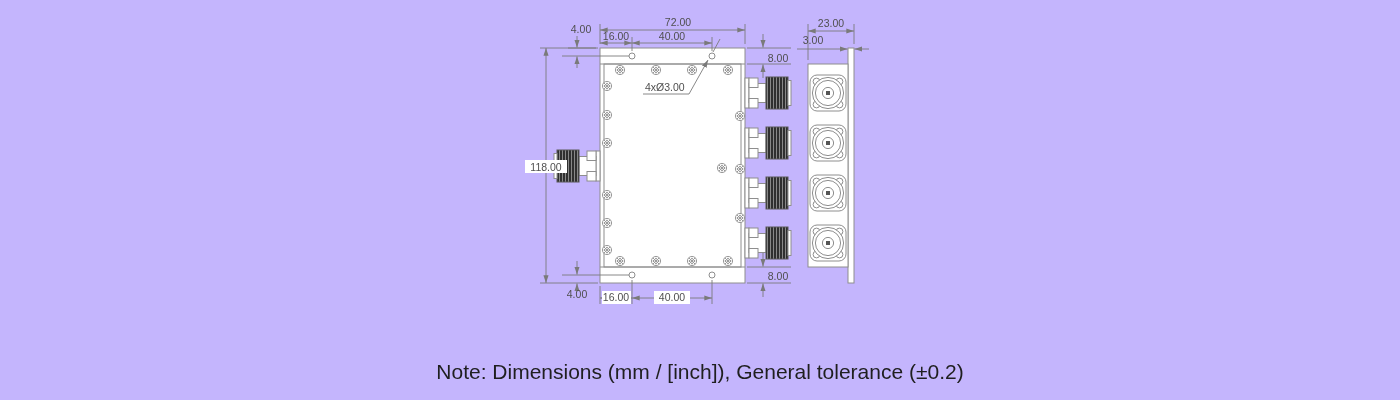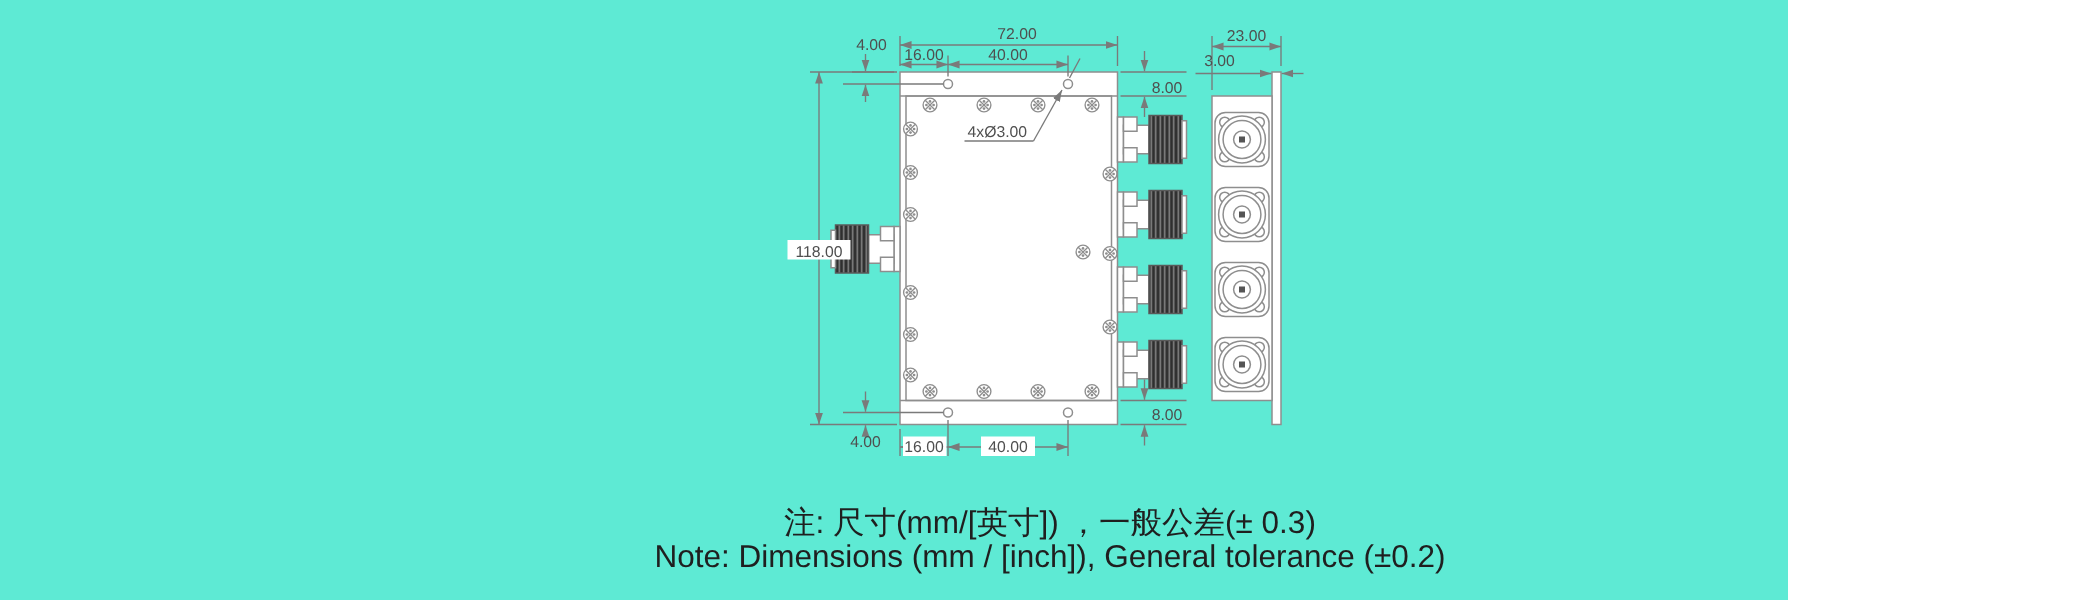--- a/index.html
+++ b/index.html
@@ -1,16 +1,16 @@
 <!DOCTYPE html>
 <html><head>
 <meta charset="utf-8">
 <style>
   html,body{margin:0;padding:0;background:#fff;}
-  .canvas{position:relative;width:1192px;height:400px;background:#5eead4;overflow:hidden;
+  .canvas{position:relative;width:1400px;height:400px;background:#c4b5fd;overflow:hidden;
           font-family:"Liberation Sans",sans-serif;}
   svg{position:absolute;left:0;top:0;}
   .dimtext{font-family:"Liberation Sans",sans-serif;font-size:10.5px;fill:#4f4f4f;}
   .note{position:absolute;left:0;width:1400px;text-align:center;color:#1f1f1f;
         font-family:"Liberation Sans",sans-serif;font-size:21px;white-space:nowrap;}
   .note-zh{top:334px;}
   .note-en{top:360px;}
 </style>
 </head>
 <body>
@@ -189,16 +189,15 @@
     </g>
 
     <g>
       <line x1="797" y1="49" x2="847.5" y2="49" marker-end="url(#arr)"></line>
       <line x1="869" y1="49" x2="854.5" y2="49" marker-end="url(#arr)"></line>
       <text class="dimtext" x="813" y="44" text-anchor="middle" stroke="none">3.00</text>
     </g>
   </g>
 </svg>
 
-<div class="note note-zh">注: 尺寸(mm/[英寸]) ，一般公差(± 0.3)</div>
 <div class="note note-en">Note: Dimensions (mm / [inch]), General tolerance (±0.2)</div>
 
 </div>
 
 </body></html>

